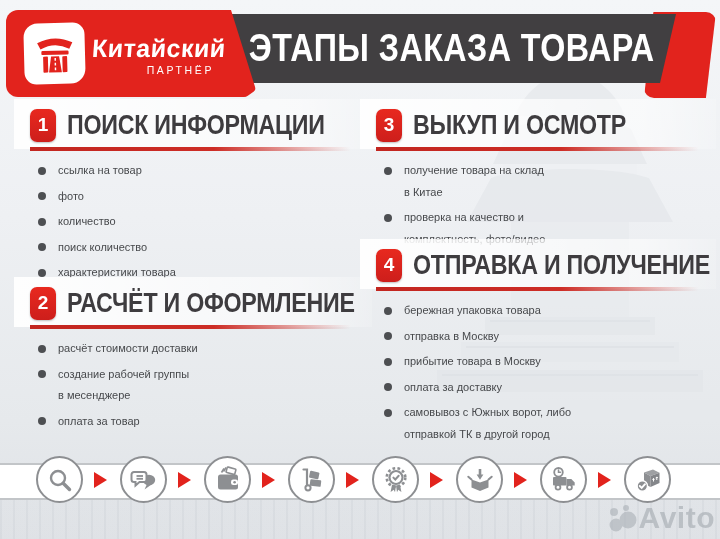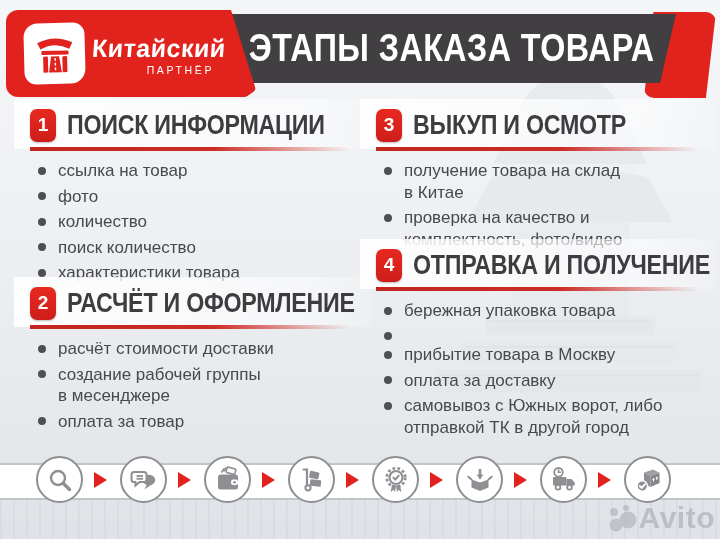--- a/index.html
+++ b/index.html
@@ -42,21 +42,21 @@
   .step-num{position:relative;z-index:1;flex:none;width:26px;height:33px;border-radius:7px;
         background:linear-gradient(180deg,#e8291f,#cd1e1b);color:#fff;font-weight:700;font-size:19px;
         display:flex;align-items:center;justify-content:center;box-shadow:0 1px 2px rgba(0,0,0,.25);}
   .step-title{position:relative;z-index:1;margin:0;color:#3e3c3f;font-weight:700;font-size:27px;
         letter-spacing:-.3px;white-space:nowrap;transform:scaleX(.86);transform-origin:left center;}
   .underline{position:relative;z-index:1;height:4px;margin-top:3px;width:100%;
         background:linear-gradient(90deg,#c22620 0%,#cd2d26 55%,rgba(205,50,43,0) 96%);}
   .step-list{list-style:none;margin:9px 0 0;padding:0 0 0 8px;}
   .step-list li{display:flex;gap:12px;margin:0 0 4px;}
   .dot{flex:none;width:8px;height:8px;border-radius:50%;background:#4d4f52;margin-top:6.5px;}
-  .li-text{font-size:17px;line-height:21.5px;color:#47494c;white-space:pre-line;}
+  .li-text{font-size:11px;line-height:21.5px;color:#47494c;white-space:pre-line;}
   
   .flow-band{position:absolute;left:0;top:463px;width:720px;height:37px;background:#fff;
         border-top:2px solid #c2c5c8;border-bottom:2px solid #c2c5c8;box-sizing:border-box;}
   .pcircle{position:absolute;top:456px;width:47px;height:47px;border-radius:50%;background:#fff;
         border:2.5px solid #8d8f92;box-sizing:border-box;display:flex;align-items:center;justify-content:center;}
   .parrow{position:absolute;top:472px;width:0;height:0;
         border-top:8px solid transparent;border-bottom:8px solid transparent;border-left:13px solid #e2231d;}
   
   .watermark{position:absolute;right:5px;bottom:4px;display:flex;align-items:center;gap:1px;opacity:.6;}
   .wm-text{font-weight:700;font-size:30px;color:#a3a9af;letter-spacing:.5px;}
@@ -196,20 +196,21 @@
       <h2 class="step-title">ОТПРАВКА И ПОЛУЧЕНИЕ</h2>
     </div>
     <div class="underline"></div>
     <ul class="step-list">
       <li>
           <span class="dot"></span>
           <span class="li-text">бережная упаковка товара</span>
         </li>
       <li>
           <span class="dot"></span>
+          <span class="li-text">отправка в Москву</span>
         </li>
       <li>
           <span class="dot"></span>
           <span class="li-text">прибытие товара в Москву</span>
         </li>
       <li>
           <span class="dot"></span>
           <span class="li-text">оплата за доставку</span>
         </li>
       <li>

